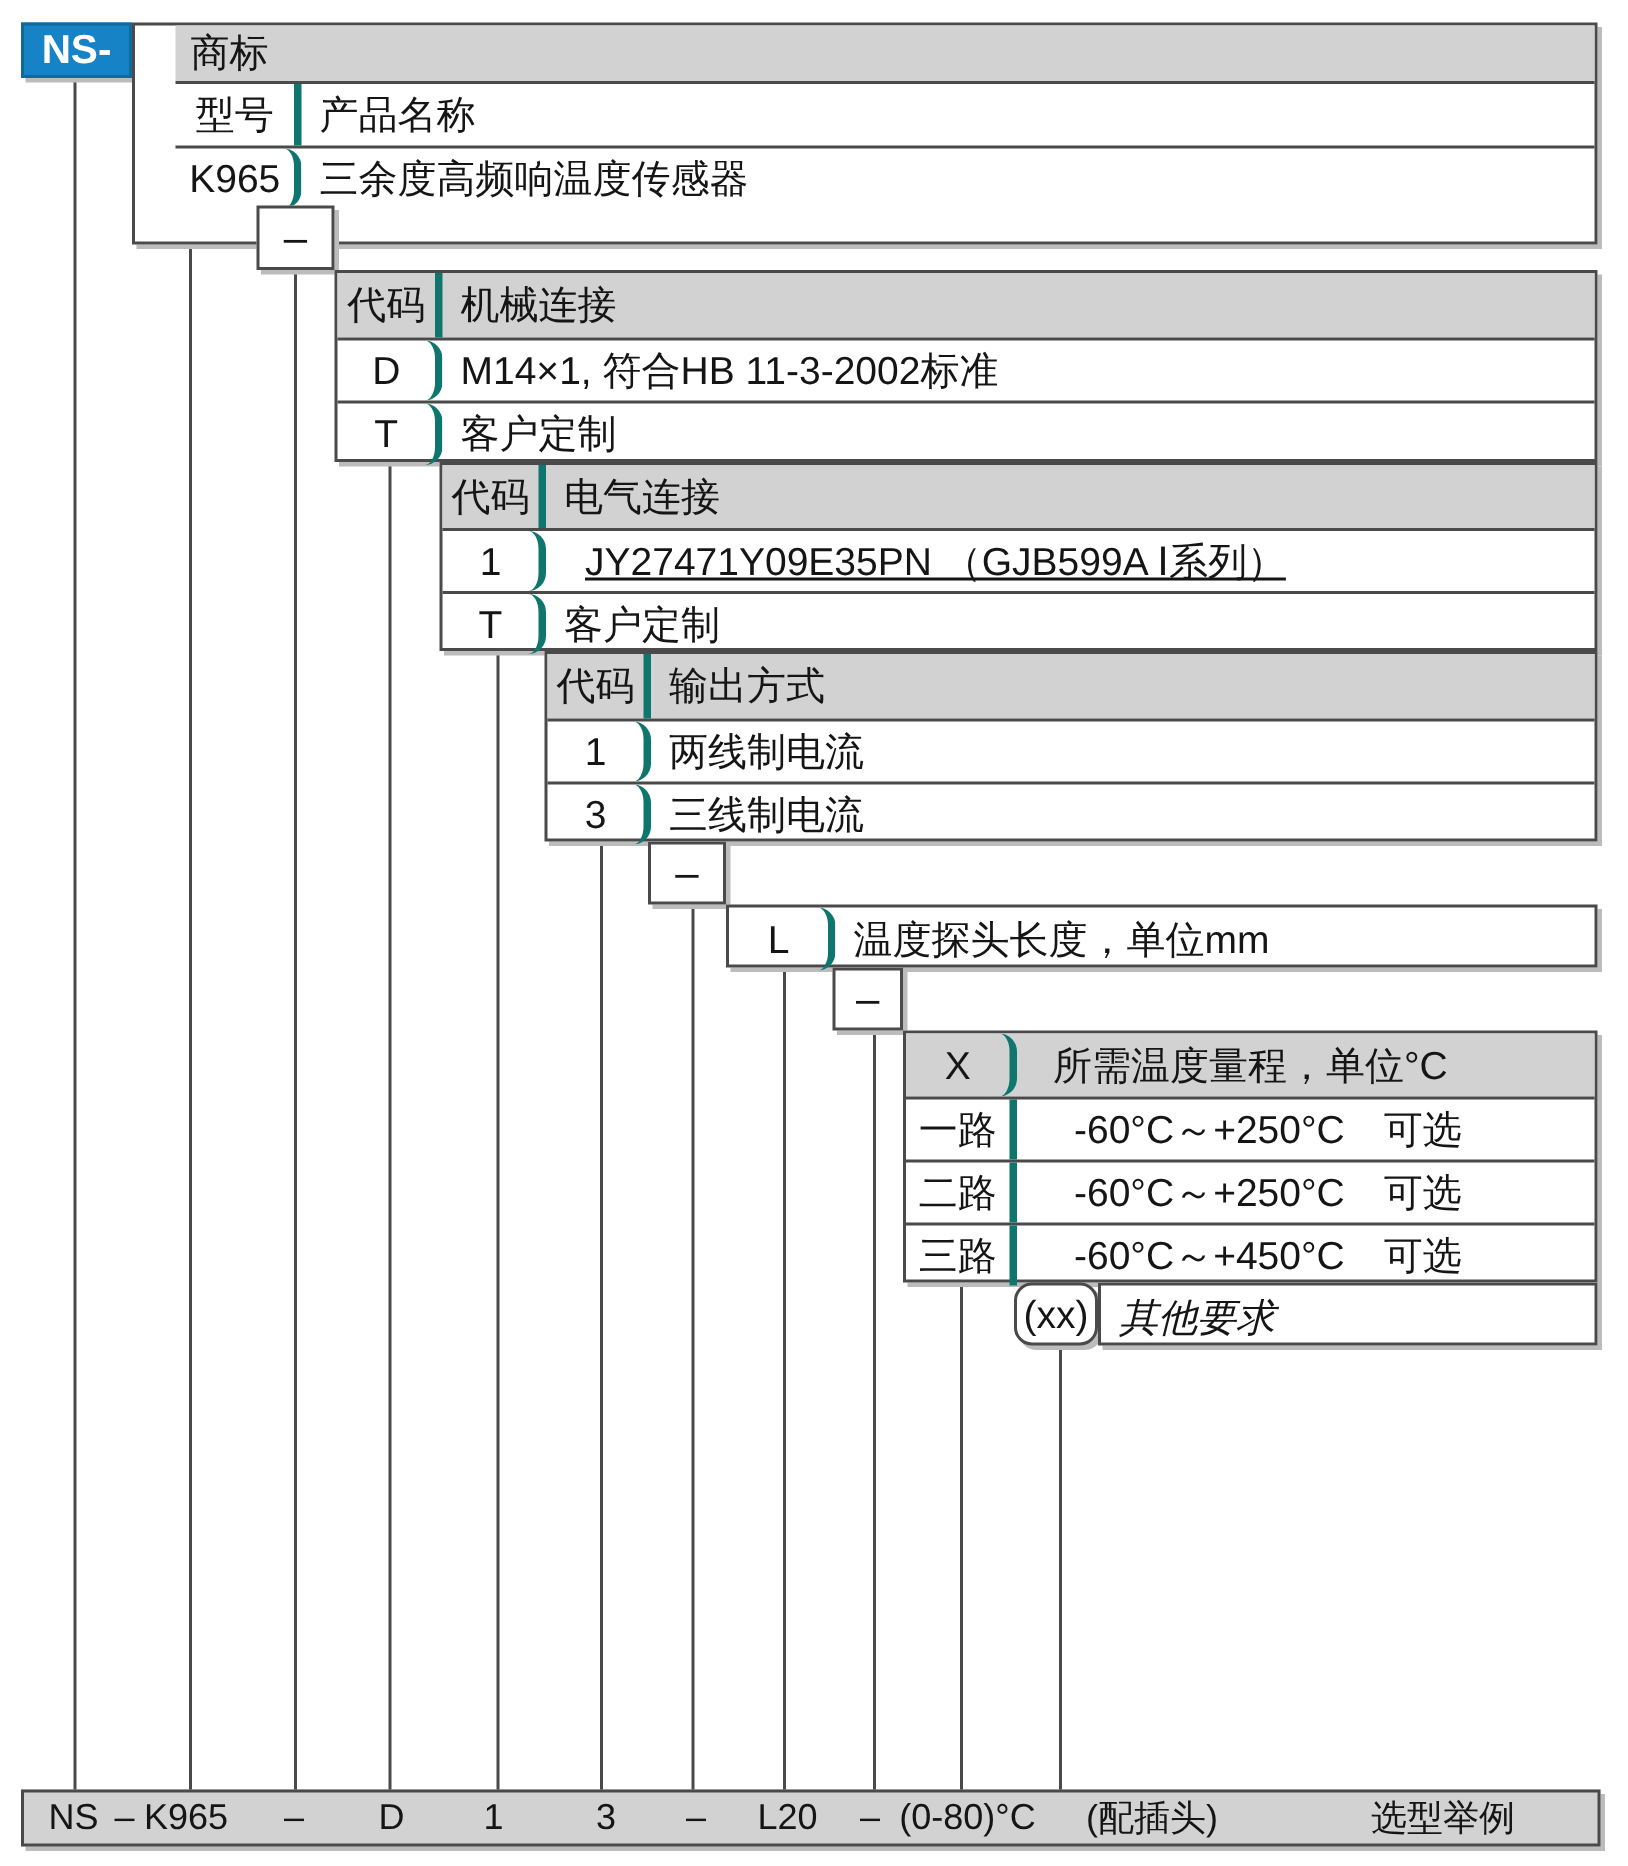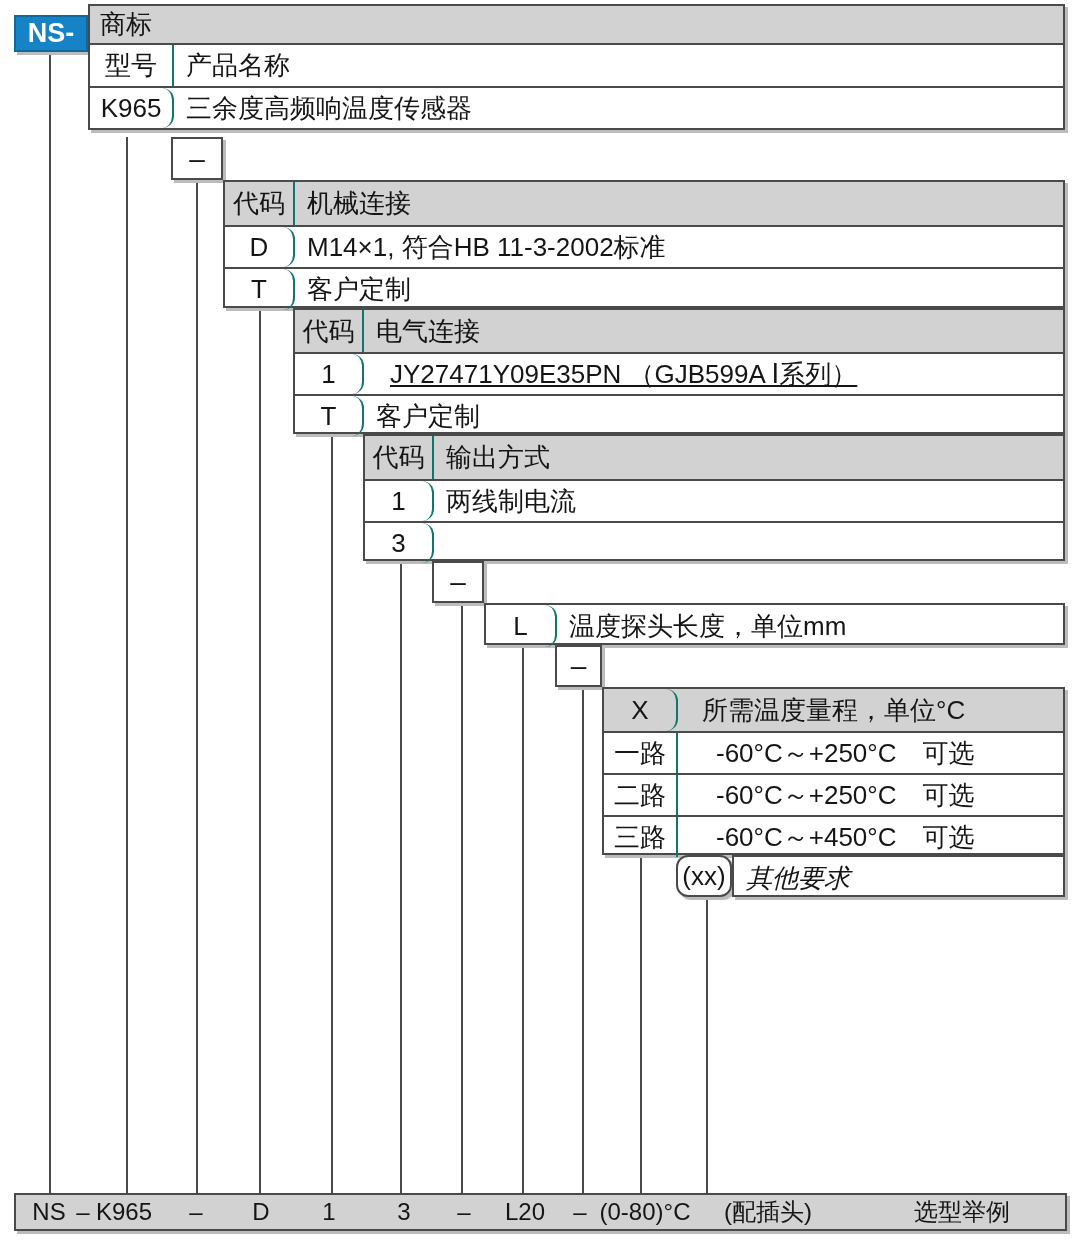--- a/index.html
+++ b/index.html
@@ -9,21 +9,21 @@
     --accent-blue:#1583c5;--header-gray:#d2d2d2;
   }
   .vline{position:absolute;width:2px;background:#4a4a4a;}
   .block{position:absolute;background:#fff;border:2px solid #4a4a4a;
          box-shadow:3px 3px 0 #bcbcbc;box-sizing:border-box;}
   .row{display:flex;align-items:stretch;box-sizing:border-box;}
   .row + .row{border-top:2px solid #4a4a4a;}
   .row.hdr{background:var(--header-gray);}
   .h37{height:37px}.h42{height:42px}.h43{height:43px}
   .code{flex:0 0 auto;display:flex;align-items:center;justify-content:center;
-        border-right:2px solid #0f766e;box-sizing:border-box;}
+        border-right:5px solid #0f766e;box-sizing:border-box;}
   .desc{flex:1 1 auto;display:flex;align-items:center;padding-left:12px;
         white-space:nowrap;overflow:hidden;}
   .cn{font-size:26px;}
   .lat{font-size:26px;border-radius:12px;}
   .dash{position:absolute;background:#fff;border:2px solid #4a4a4a;
         box-shadow:3px 3px 0 #bcbcbc;box-sizing:border-box;
         display:flex;align-items:center;justify-content:center;font-size:28px;}
   #prefix{position:absolute;left:14px;top:15px;width:74px;height:37px;
           background:var(--accent-blue);color:#fff;font-weight:bold;font-size:27px;
           display:flex;align-items:center;justify-content:center;
@@ -48,21 +48,21 @@
   <div class="vline" style="left:331px;top:434px;height:761px;"></div>
   <div class="vline" style="left:400px;top:561px;height:634px;"></div>
   <div class="vline" style="left:461px;top:603px;height:592px;"></div>
   <div class="vline" style="left:522px;top:645px;height:550px;"></div>
   <div class="vline" style="left:582px;top:687px;height:508px;"></div>
   <div class="vline" style="left:640px;top:855px;height:340px;"></div>
   <div class="vline" style="left:706px;top:897px;height:298px;"></div>
 
   <div id="prefix">NS-</div>
 
-  <div class="block" style="left:88px;top:4px;width:977px;height:126px;">
+  <div class="block" style="left:88px;top:15px;width:977px;height:148px;padding-left:27px;">
     <div class="row hdr h37">
       <div class="desc cn" style="padding-left:10px">商标</div>
     </div>
     <div class="row h43">
       <div class="code cn" style="width:84px">型号</div>
       <div class="desc cn">产品名称</div>
     </div>
     <div class="row h42">
       <div class="code lat" style="width:84px">K965</div>
       <div class="desc cn">三余度高频响温度传感器</div>
@@ -105,20 +105,21 @@
     <div class="row hdr h43">
       <div class="code cn" style="width:69px">代码</div>
       <div class="desc cn">输出方式</div>
     </div>
     <div class="row h42">
       <div class="code lat" style="width:69px">1</div>
       <div class="desc cn">两线制电流</div>
     </div>
     <div class="row h42">
       <div class="code lat" style="width:69px">3</div>
+      <div class="desc cn">三线制电流</div>
     </div>
   </div>
 
   <div class="dash" style="left:432px;top:561px;width:52px;height:42px;">–</div>
 
   <div class="block" style="left:484px;top:603px;width:581px;height:42px;">
     <div class="row h42">
       <div class="code lat" style="width:71px">L</div>
       <div class="desc cn">温度探头长度，单位mm</div>
     </div>

